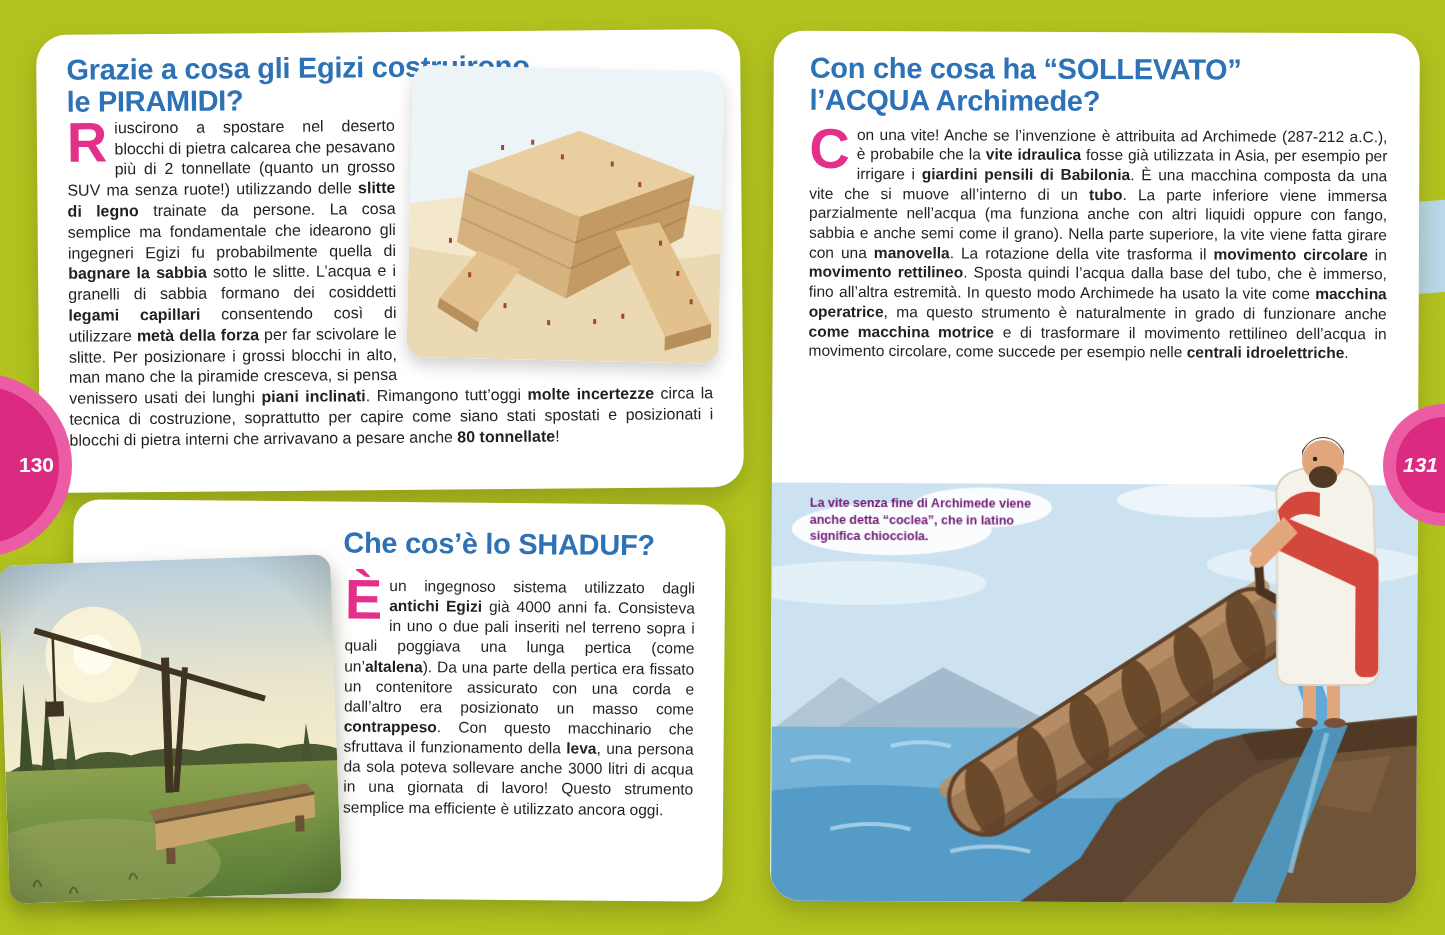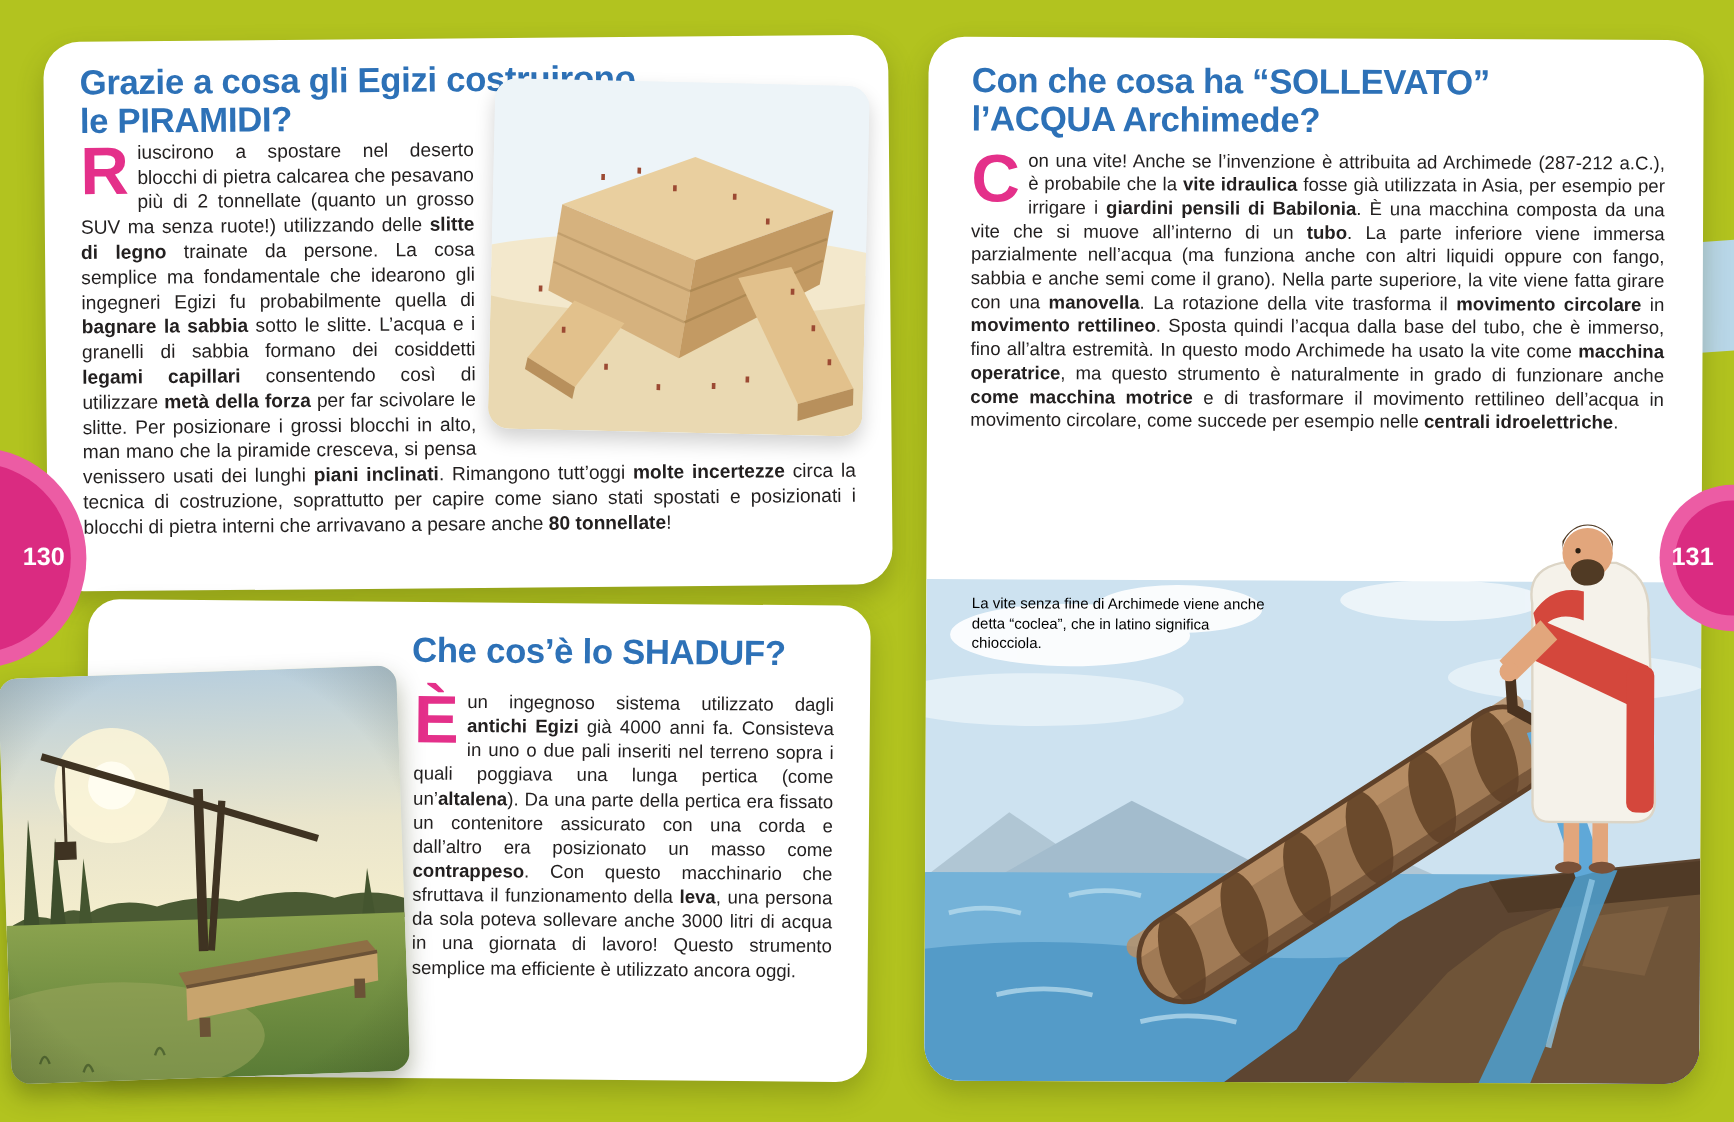--- a/index.html
+++ b/index.html
@@ -36,33 +36,33 @@
     position:absolute;left:4px;top:560px;width:332px;height:338px;
     border-radius:16px;overflow:hidden;transform:rotate(-2deg);
     box-shadow:0 10px 20px rgba(40,50,5,.35);z-index:7;background:#dfe7d8;
   }
 
   #panel-q3 .inner{padding:22px 32px 0 36px;}
   #panel-q3 .bodytext{width:578px;font-size:15.5px;line-height:1.27;}
   .arch-illus{position:absolute;left:0;bottom:0;width:646px;height:470px;z-index:1;}
   .illus-caption{
     position:absolute;left:38px;top:464px;width:250px;z-index:3;
-    font-size:12.5px;font-weight:400;line-height:1.32;color:#000000;
+    font-size:12.5px;font-weight:700;line-height:1.32;color:#701a75;
   }
 
   .page-badge{position:absolute;border-radius:50%;z-index:6;background:#ec5ca4;}
   .page-badge::before{content:'';position:absolute;inset:13px;border-radius:50%;background:#da2b81;}
   .page-badge span{
     position:absolute;color:#fff;font-weight:700;font-size:21px;z-index:2;
     top:50%;transform:translateY(-50%);
   }
   #badge-left{left:-112px;top:373px;width:184px;height:184px;}
   #badge-left span{right:18px;margin-left:40px;}
   #badge-right{right:-60px;top:404px;width:122px;height:122px;}
-  #badge-right span{left:10px;}
+  #badge-right span{left:20px;font-style:italic;}
 
   .blue-tab{
     position:absolute;right:-30px;top:202px;width:118px;height:92px;
     background:#b9d7e8;border-radius:18px;transform:rotate(-4deg);z-index:1;
   }
 </style>
 </head>
 <body>
 
 <div class="blue-tab"></div>

